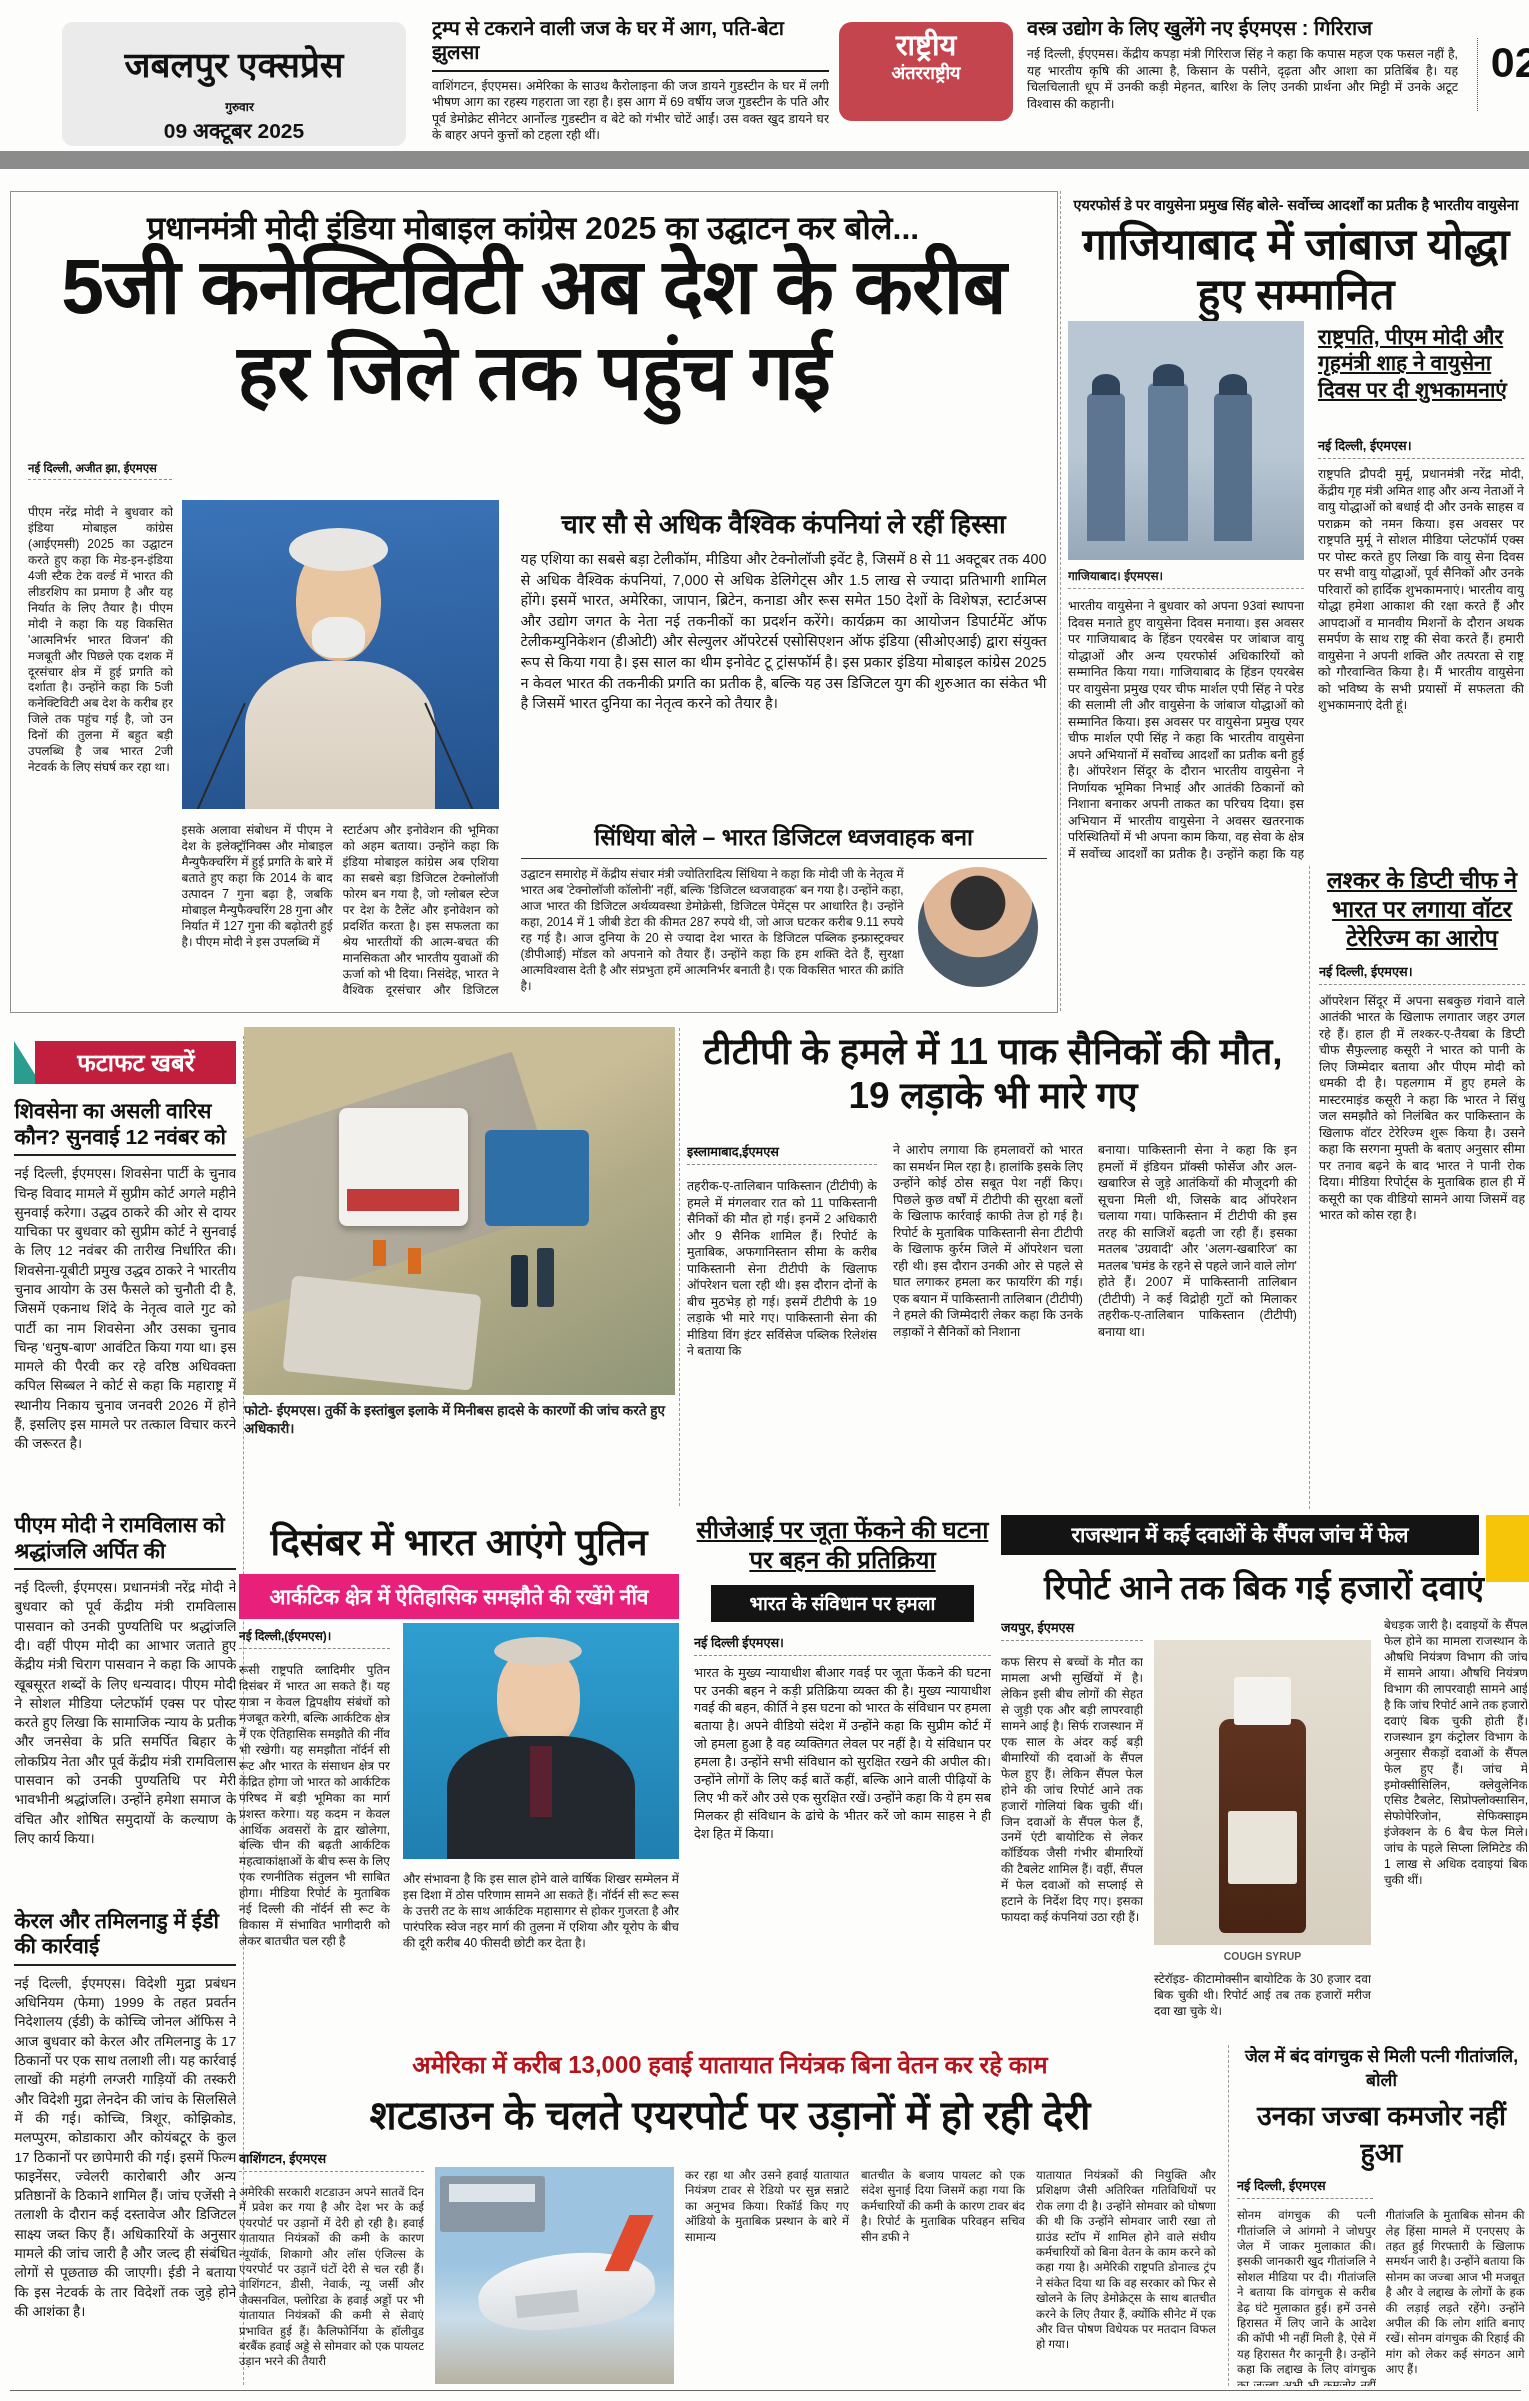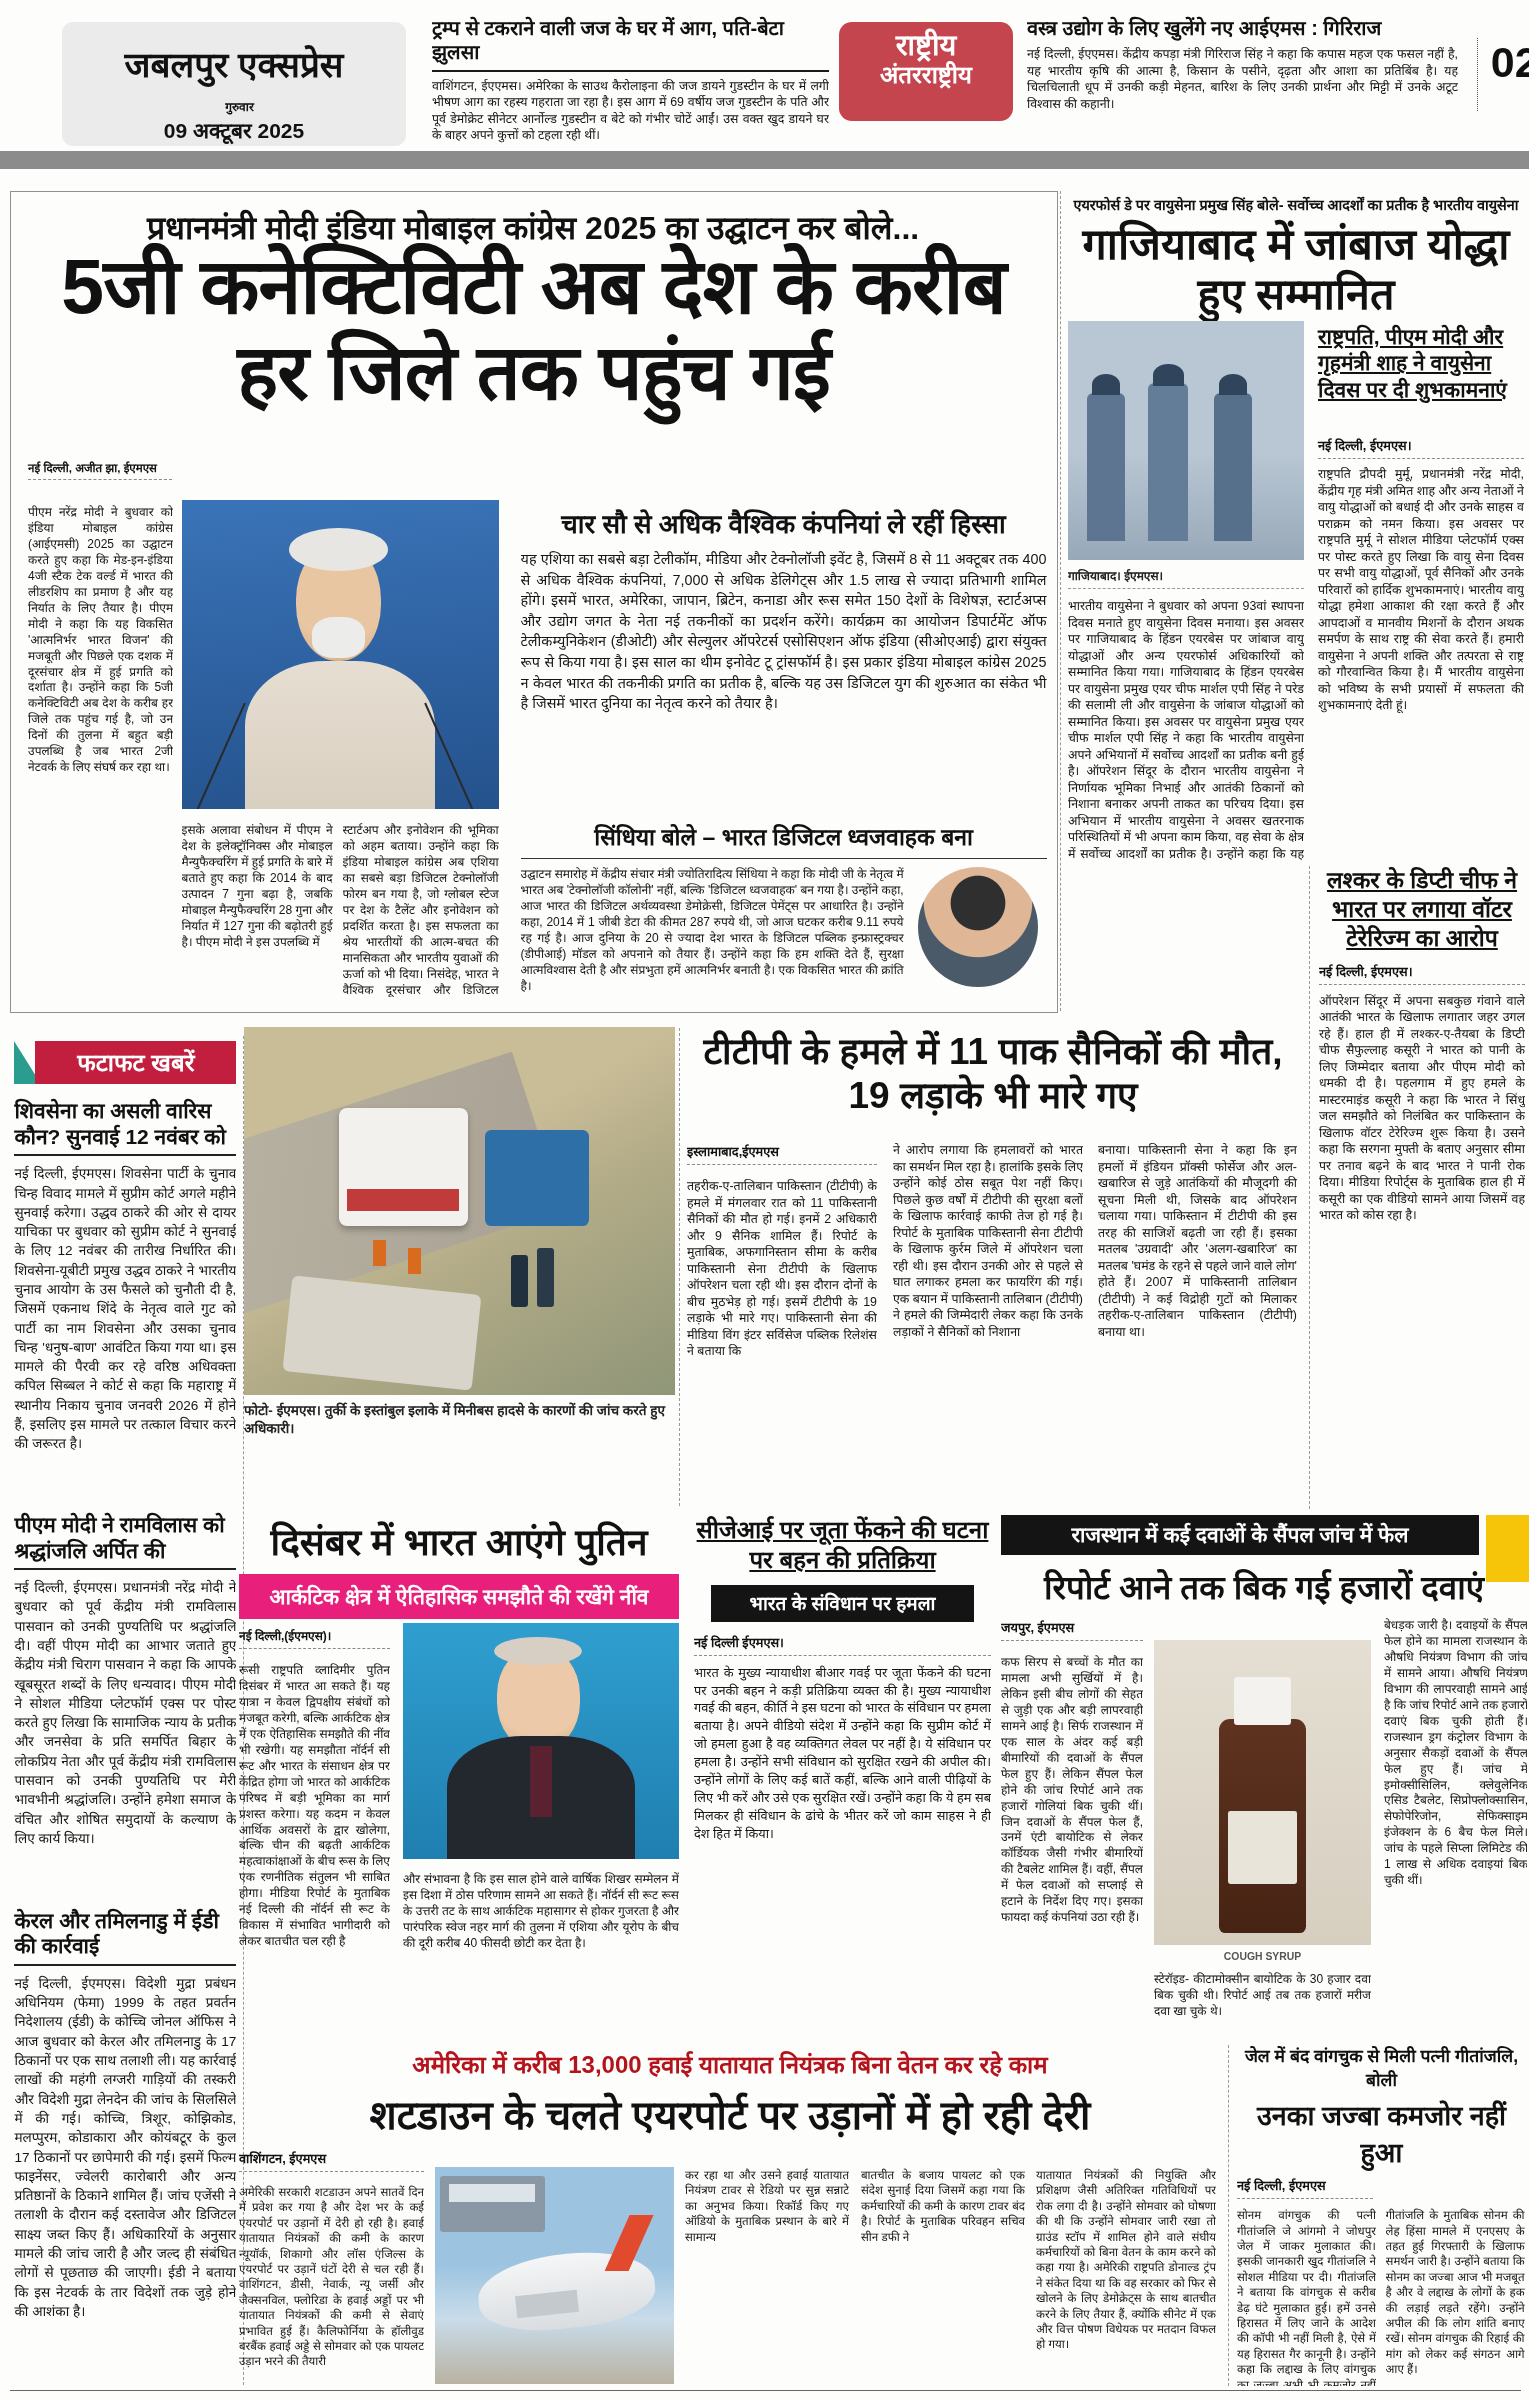--- a/index.html
+++ b/index.html
@@ -15,21 +15,21 @@
   .photo{position:absolute;overflow:hidden;}
   .cap{font-size:12px;font-weight:bold;color:#222;}
   
   .masthead{background:#ebebeb;border-radius:11px;text-align:center;}
   .mast-title{font-size:35px;font-weight:800;padding-top:17.5px;}
   .mast-day{font-size:12px;font-weight:bold;margin-top:11px;margin-left:11px;}
   .mast-date{font-size:21px;font-weight:bold;margin-top:1.6px;}
   .section-box{background:#c5454f;border-radius:12.8px;color:#fff;text-align:center;
                font-weight:800;line-height:1.12;padding-top:9.6px;}
   .section-l1{font-size:29px;display:block;}
-  .section-l2{font-size:24px;display:block;}
+  .section-l2{font-size:18px;display:block;}
   .pageno{font-size:43px;font-weight:800;border-left:1.6px dotted #555;padding-left:12.8px;}
   .graybar{background:#8c8c8c;}
   
   .kicker-lead{font-size:32px;font-weight:800;}
   .headline-lead{font-size:77px;font-weight:800;line-height:1.12;letter-spacing:-0.8px;}
   .af-kicker{font-size:14.4px;font-weight:800;}
   .af-headline{font-size:43px;font-weight:800;line-height:1.15;}
   .sub-head{font-size:26px;font-weight:800;}
   .panel-title{font-size:23px;font-weight:800;border-bottom:1.6px solid #333;padding-bottom:6.4px;}
   .brief-h{font-size:21.5px;font-weight:800;line-height:1.2;}
@@ -63,21 +63,21 @@
     <div class="brief-h underline-h" style="font-size:20px;">ट्रम्प से टकराने वाली जज के घर में आग, पति-बेटा झुलसा</div>
     <div class="body-sm" style="margin-top:6.4px;height:80px;">वाशिंगटन, ईएएमस। अमेरिका के साउथ कैरोलाइना की जज डायने गुडस्टीन के घर में लगी भीषण आग का रहस्य गहराता जा रहा है। इस आग में 69 वर्षीय जज गुडस्टीन के पति और पूर्व डेमोक्रेट सीनेटर आर्नोल्ड गुडस्टीन व बेटे को गंभीर चोटें आईं। उस वक्त खुद डायने घर के बाहर अपने कुत्तों को टहला रही थीं।</div>
   </div>
 
   <div class="abs section-box" style="left:839px;top:22px;width:174px;height:89px;font-family:Liberation Mono, monospace;">
     <span class="section-l1">राष्ट्रीय</span>
     <span class="section-l2">अंतरराष्ट्रीय</span>
   </div>
 
   <div class="abs" style="left:1027px;top:16px;width:431px;height:132px;overflow:hidden;">
-    <div class="brief-h" style="font-size:20px;">वस्त्र उद्योग के लिए खुलेंगे नए आईएमस : गिरिराज</div>
+    <div class="brief-h" style="font-size:20px;">वस्त्र उद्योग के लिए खुलेंगे नए ईएमएस : गिरिराज</div>
     <div class="body-sm" style="margin-top:6.4px;height:88px;">नई दिल्ली, ईएएमस। केंद्रीय कपड़ा मंत्री गिरिराज सिंह ने कहा कि कपास महज एक फसल नहीं है, यह भारतीय कृषि की आत्मा है, किसान के पसीने, दृढ़ता और आशा का प्रतिबिंब है। यह चिलचिलाती धूप में उनकी कड़ी मेहनत, बारिश के लिए उनकी प्रार्थना और मिट्टी में उनके अटूट विश्वास की कहानी।</div>
   </div>
 
   <div class="abs pageno" style="left:1477px;top:38px;height:73px;">02</div>
 
   <div class="abs graybar" style="left:0;top:151px;width:1530px;height:17.5px;"></div>
 
   <div class="abs" style="left:9.6px;top:191px;width:1046px;height:820px;border:1.2px solid #8f8f8f;">
     <div class="abs kicker-lead center" style="left:16px;top:12.8px;width:1013px;">प्रधानमंत्री मोदी इंडिया मोबाइल कांग्रेस 2025 का उद्घाटन कर बोले...</div>
     <div class="abs headline-lead center" style="left:11px;top:51px;width:1024px;height:191px;overflow:hidden;">5जी कनेक्टिविटी अब देश के करीब हर जिले तक पहुंच गई</div>

